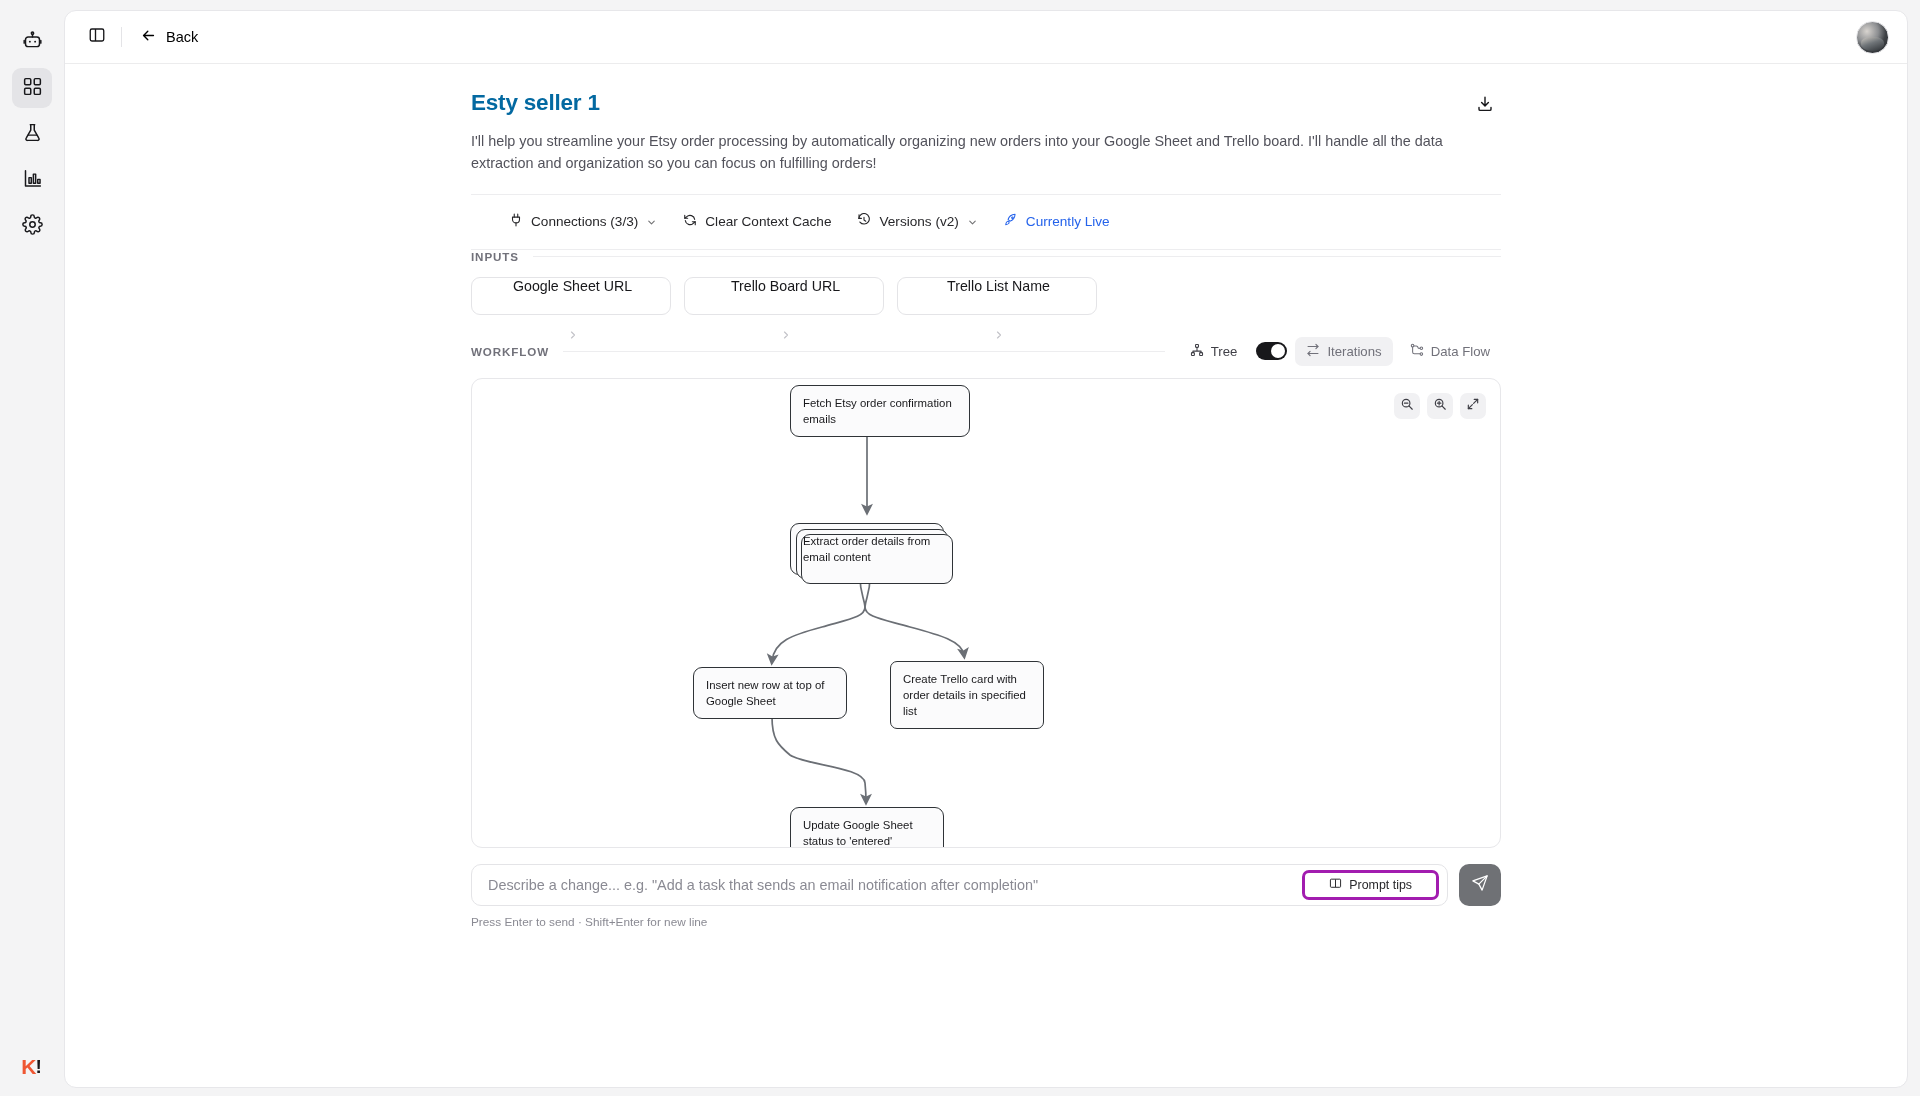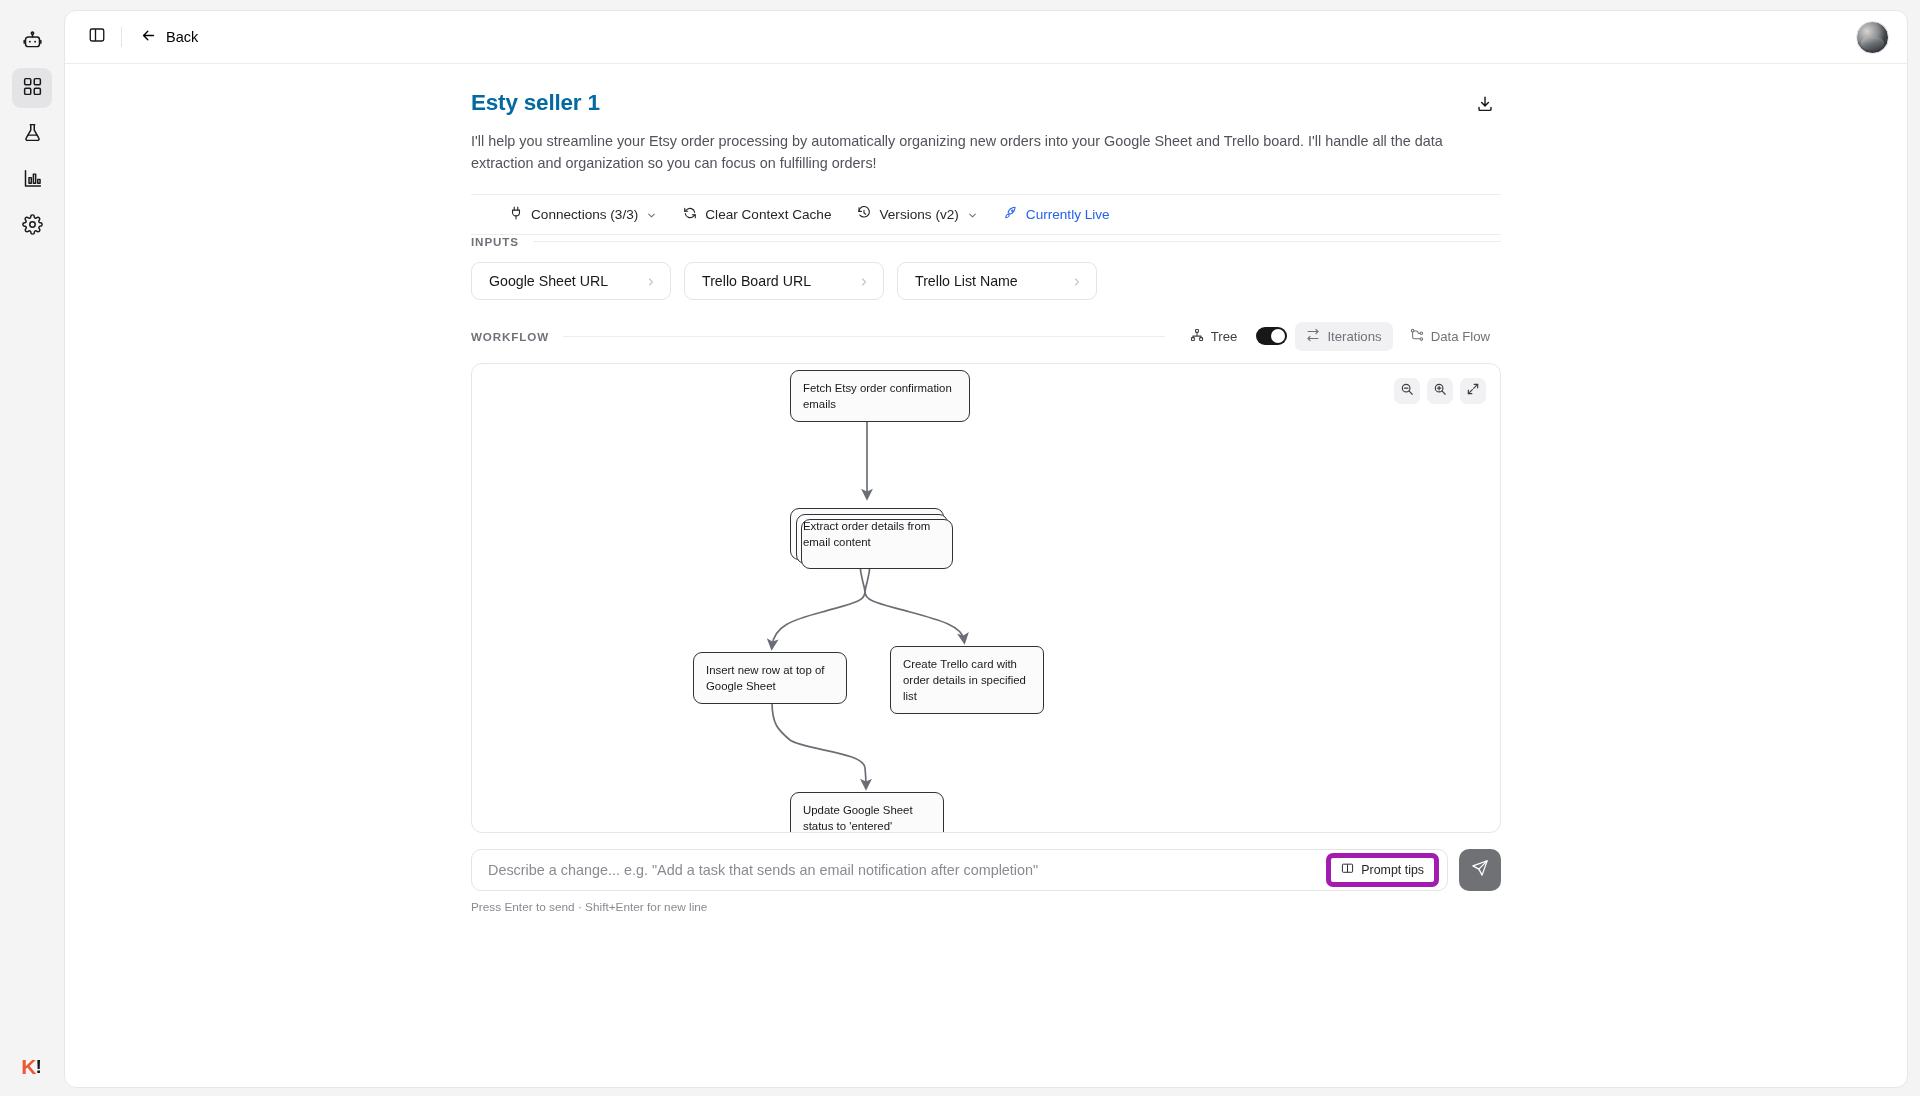--- a/index.html
+++ b/index.html
@@ -91,21 +91,21 @@
   .page-desc {
     margin-top: 9px; font-size: 14.4px; line-height: 1.52; color: #52525b;
     max-width: 985px;
   }
 
   
   .actionbar {
     margin-top: 19px;
     border-top: 1px solid #ededef;
     border-bottom: 1px solid #ededef;
-    height: 41px;
+    height: 56px;
     display: flex; align-items: center; gap: 0;
     padding-left: 25px;
   }
   .action {
     display: flex; align-items: center; gap: 8px;
     font-size: 13.6px; color: #27272a; cursor: pointer;
     padding: 5px 13px; border-radius: 6px;
   }
   .action.live { color: #2563eb; }
   .chev { width: 11px; height: 11px; opacity: .65; }
@@ -122,21 +122,21 @@
   .sec-rule { flex: 1; height: 1px; background: #ededef; }
 
   
   .chips { display: flex; gap: 13px; margin-top: 14px; }
   .chip {
     height: 38px; min-width: 200px;
     border: 1px solid #e4e4e7; border-radius: 9px;
     background: #fff;
     display: flex; align-items: center; justify-content: space-between;
     padding: 0 14px 0 17px; gap: 34px;
-    font-size: 14.2px; color: #18181b; cursor: pointer;
+    font-size: 14.2px; color: #18181b; cursor: pointer; flex-direction: column;
   }
   .chip .chev { color: #a1a1aa; }
 
   
   .sec.workflow { margin-top: 22px; }
   .view-switch { display: flex; align-items: center; gap: 6px; }
   .vs-item {
     display: flex; align-items: center; gap: 7px;
     font-size: 13.2px; color: #3f3f46;
     padding: 6px 11px; border-radius: 7px; cursor: pointer;
@@ -201,22 +201,22 @@
     padding: 0 8px 0 16px;
   }
   .input-box input {
     flex: 1; border: none; outline: none; font-size: 14.4px;
     color: #18181b; background: transparent;
     font-family: "Liberation Sans", sans-serif;
   }
   .input-box input::placeholder { color: #8a8a93; }
   .tips-btn {
     display: flex; align-items: center; gap: 7px;
-    border: 5px solid #a21caf; border-radius: 7px;
-    padding: 4px 10px; font-size: 12.4px; color: #27272a;
+    border: 3px solid #a21caf; border-radius: 7px;
+    padding: 4px 24px; font-size: 12.4px; color: #27272a;
     background: #fff; cursor: pointer; white-space: nowrap;
   }
   .send-btn {
     width: 42px; height: 42px; border-radius: 10px;
     background: #6f7175; color: #fff; border: none;
     display: flex; align-items: center; justify-content: center;
     cursor: pointer;
   }
   .hint { margin-top: 9px; font-size: 11.8px; color: #8a8a93; }
 </style>

